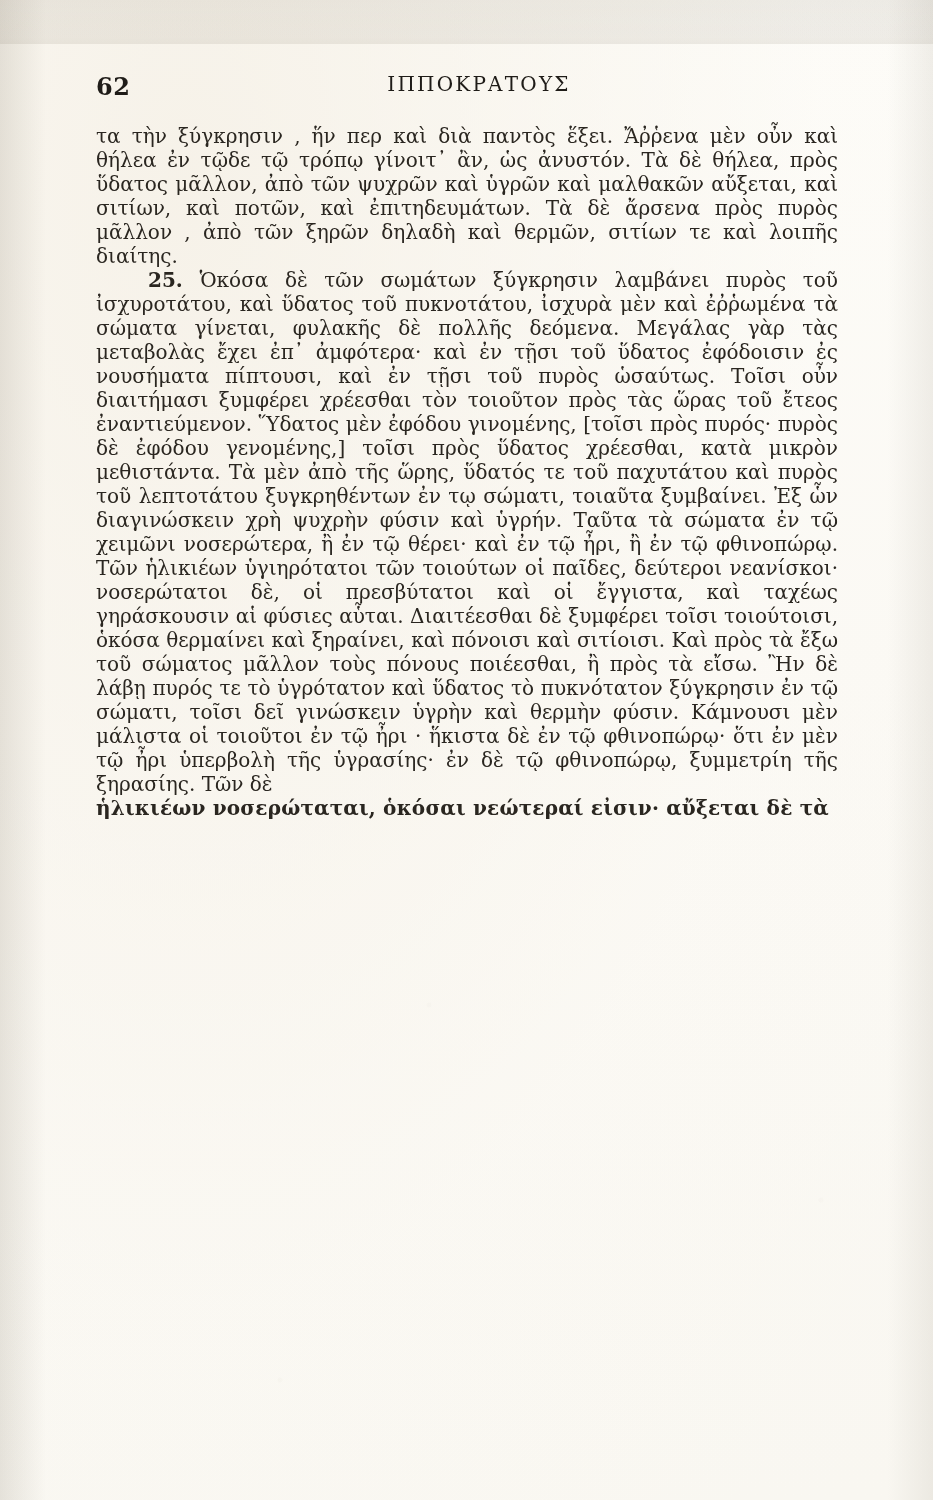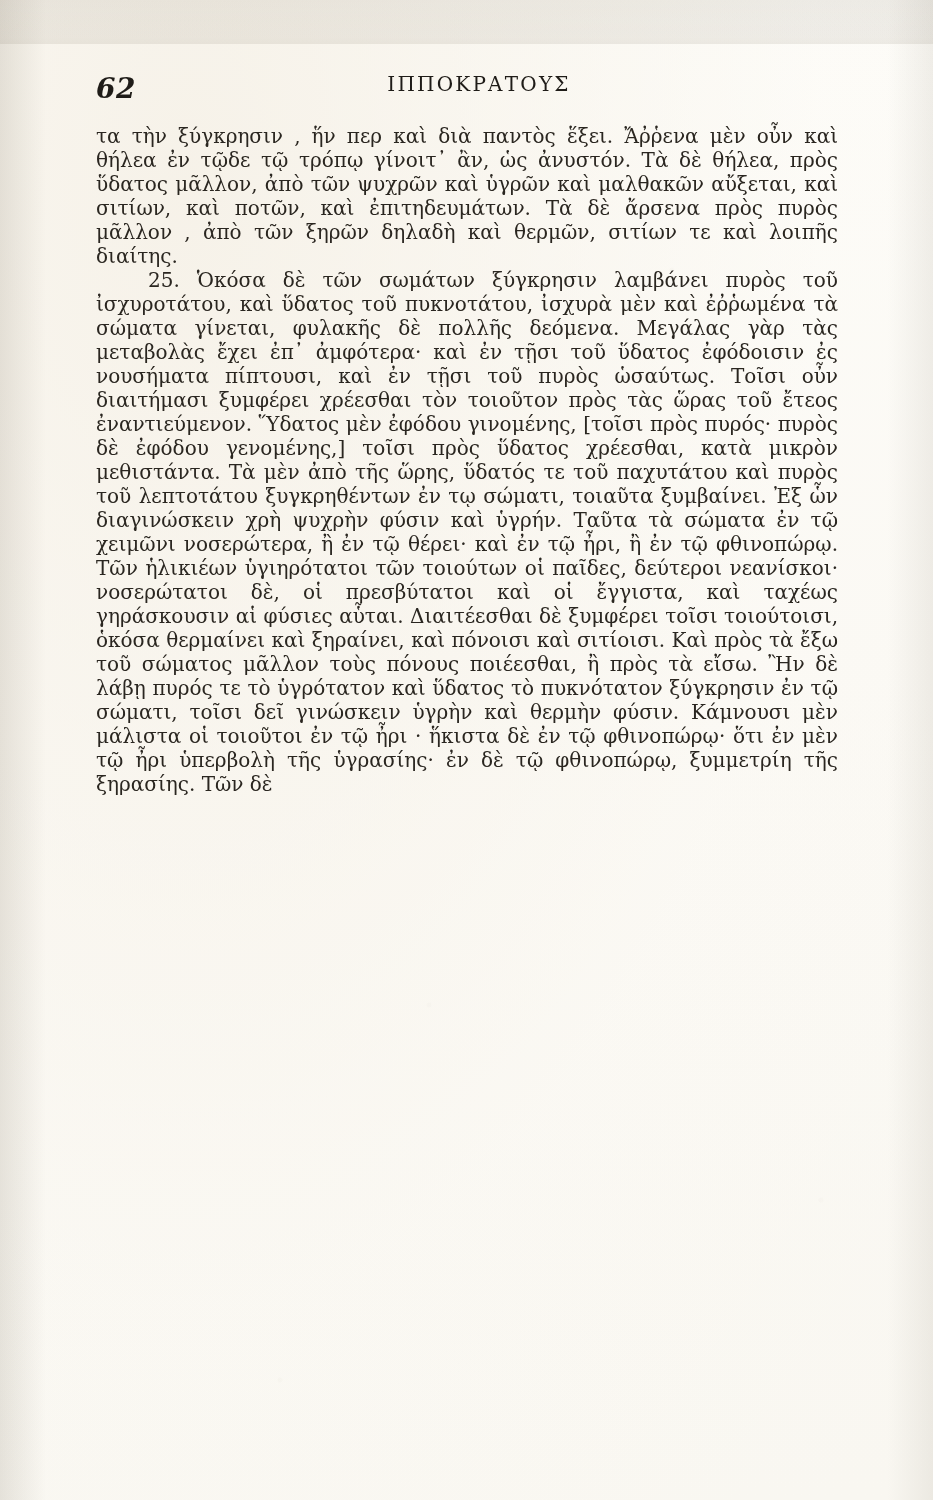--- a/index.html
+++ b/index.html
@@ -41,25 +41,24 @@
     width: 742px;
   }
   .header-row {
     position: relative;
     height: 52px;
   }
   .folio {
     position: absolute;
     left: 0;
     top: 6px;
-    font-size: 28px;
+    font-size: 24px;
     font-weight: 700;
     letter-spacing: 0.5px;
     color: #1f1c18;
-    font-style: italic;
   }
   .running-title {
     position: absolute;
     left: 0;
     right: 0;
     top: 6px;
     text-align: center;
     font-size: 20px;
     letter-spacing: 2.2px;
     color: #1f1c18;
@@ -75,21 +74,21 @@
     hyphens: none;
   }
   .body-text p {
     margin: 0;
   }
   .body-text p.indent {
     text-indent: 0;
   }
   .sec-num {
     margin-left: 52px;
-    font-weight: 400;
+    font-weight: 700;
   }
   .last-line {
     font-weight: 700;
     letter-spacing: 0.2px;
   }
   .edge-shadow {
     position: absolute;
     top: 0;
     bottom: 0;
     width: 46px;
@@ -132,15 +131,16 @@
 
   <div class="content">
     <div class="header-row">
       <div class="folio">62</div>
       <div class="running-title">ΙΠΠΟΚΡΑΤΟΥΣ</div>
     </div>
 
     <div class="body-text">
       <p>τα τὴν ξύγκρησιν , ἥν περ καὶ διὰ παντὸς ἕξει. Ἄῤῥενα μὲν οὖν καὶ θήλεα ἐν τῷδε τῷ τρόπῳ γίνοιτ᾽ ἂν, ὡς ἀνυστόν. Τὰ δὲ θήλεα, πρὸς ὕδατος μᾶλλον, ἀπὸ τῶν ψυχρῶν καὶ ὑγρῶν καὶ μαλθακῶν αὔξεται, καὶ σιτίων, καὶ ποτῶν, καὶ ἐπιτηδευμάτων. Τὰ δὲ ἄρσενα πρὸς πυρὸς μᾶλλον , ἀπὸ τῶν ξηρῶν δηλαδὴ καὶ θερμῶν, σιτίων τε καὶ λοιπῆς διαίτης.</p>
       <p class="indent"><span class="sec-num">25.</span> <span>Ὁκόσα δὲ τῶν σωμάτων ξύγκρησιν λαμβάνει πυρὸς τοῦ ἰσχυροτάτου, καὶ ὕδατος τοῦ πυκνοτάτου, ἰσχυρὰ μὲν καὶ ἐῤῥωμένα τὰ σώματα γίνεται, φυλακῆς δὲ πολλῆς δεόμενα. Μεγάλας γὰρ τὰς μεταβολὰς ἔχει ἐπ᾽ ἀμφότερα· καὶ ἐν τῇσι τοῦ ὕδατος ἐφόδοισιν ἐς νουσήματα πίπτουσι, καὶ ἐν τῇσι τοῦ πυρὸς ὡσαύτως. Τοῖσι οὖν διαιτήμασι ξυμφέρει χρέεσθαι τὸν τοιοῦτον πρὸς τὰς ὥρας τοῦ ἔτεος ἐναντιεύμενον. Ὕδατος μὲν ἐφόδου γινομένης, [τοῖσι πρὸς πυρός· πυρὸς δὲ ἐφόδου γενομένης,] τοῖσι πρὸς ὕδατος χρέεσθαι, κατὰ μικρὸν μεθιστάντα. Τὰ μὲν ἀπὸ τῆς ὥρης, ὕδατός τε τοῦ παχυτάτου καὶ πυρὸς τοῦ λεπτοτάτου ξυγκρηθέντων ἐν τῳ σώματι, τοιαῦτα ξυμβαίνει. Ἐξ ὧν διαγινώσκειν χρὴ ψυχρὴν φύσιν καὶ ὑγρήν. Ταῦτα τὰ σώματα ἐν τῷ χειμῶνι νοσερώτερα, ἢ ἐν τῷ θέρει· καὶ ἐν τῷ ἦρι, ἢ ἐν τῷ φθινοπώρῳ. Τῶν ἡλικιέων ὑγιηρότατοι τῶν τοιούτων οἱ παῖδες, δεύτεροι νεανίσκοι· νοσερώτατοι δὲ, οἱ πρεσβύτατοι καὶ οἱ ἔγγιστα, καὶ ταχέως γηράσκουσιν αἱ φύσιες αὗται. Διαιτέεσθαι δὲ ξυμφέρει τοῖσι τοιούτοισι, ὁκόσα θερμαίνει καὶ ξηραίνει, καὶ πόνοισι καὶ σιτίοισι. Καὶ πρὸς τὰ ἔξω τοῦ σώματος μᾶλλον τοὺς πόνους ποιέεσθαι, ἢ πρὸς τὰ εἴσω. Ἢν δὲ λάβῃ πυρός τε τὸ ὑγρότατον καὶ ὕδατος τὸ πυκνότατον ξύγκρησιν ἐν τῷ σώματι, τοῖσι δεῖ γινώσκειν ὑγρὴν καὶ θερμὴν φύσιν. Κάμνουσι μὲν μάλιστα οἱ τοιοῦτοι ἐν τῷ ἦρι · ἥκιστα δὲ ἐν τῷ φθινοπώρῳ· ὅτι ἐν μὲν τῷ ἦρι ὑπερβολὴ τῆς ὑγρασίης· ἐν δὲ τῷ φθινοπώρῳ, ξυμμετρίη τῆς ξηρασίης. Τῶν δὲ</span></p>
+      <p class="last-line">ἡλικιέων νοσερώταται, ὁκόσαι νεώτεραί εἰσιν· αὔξεται δὲ τὰ</p>
     </div>
   </div>
 </div>
 
 </body></html>

